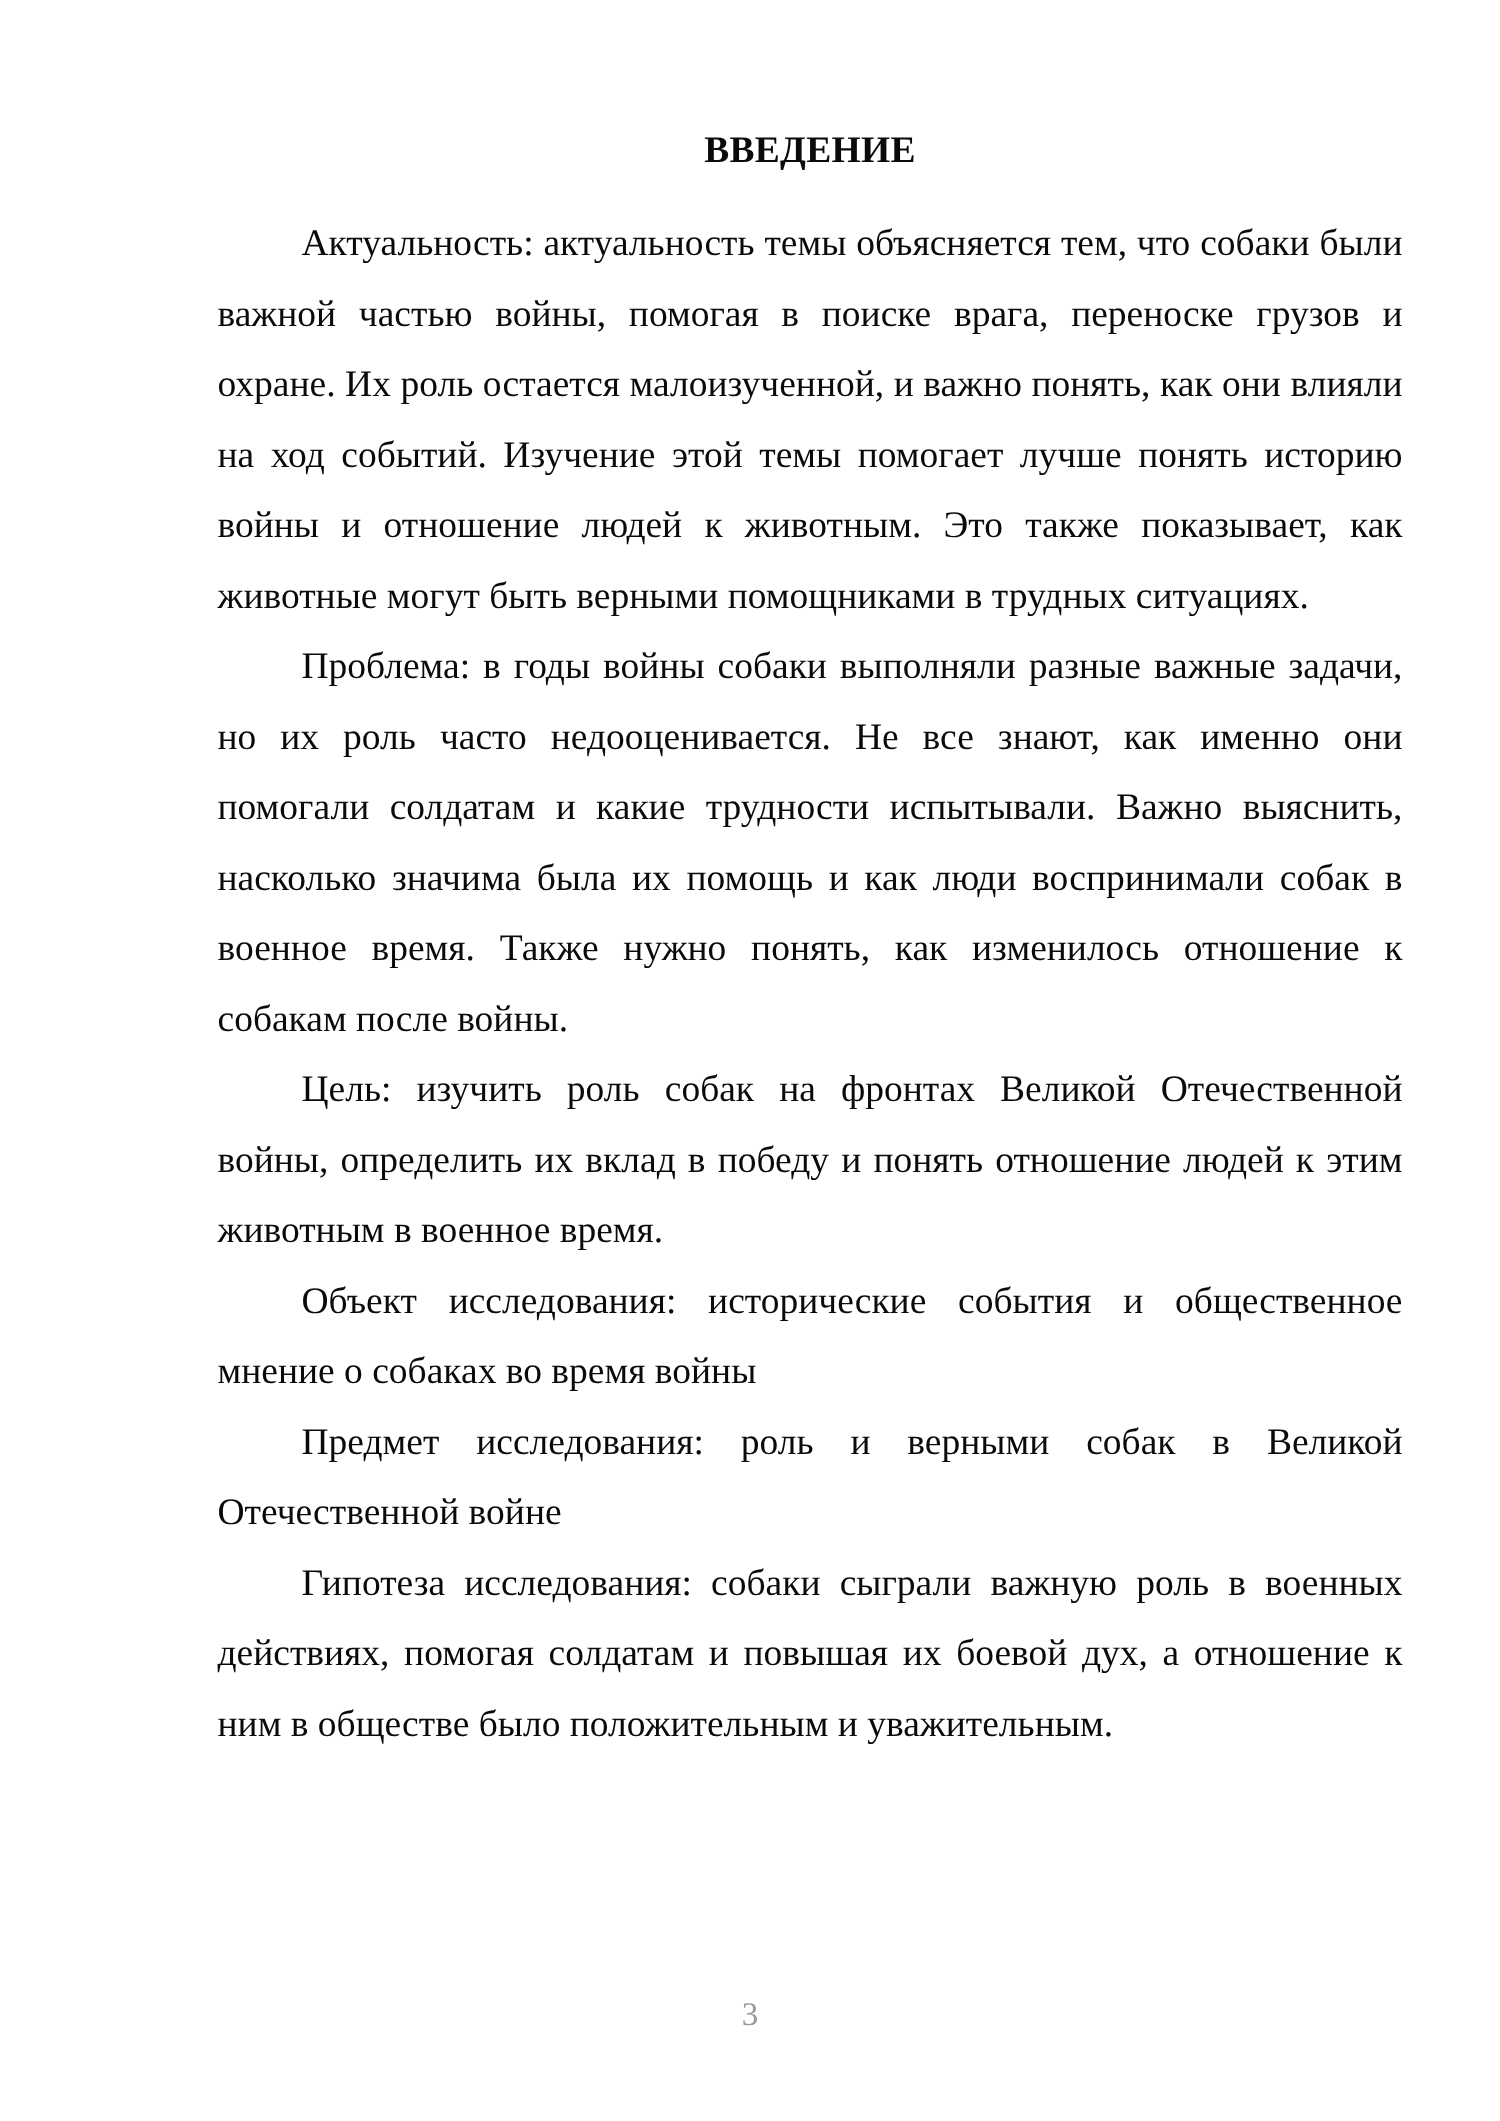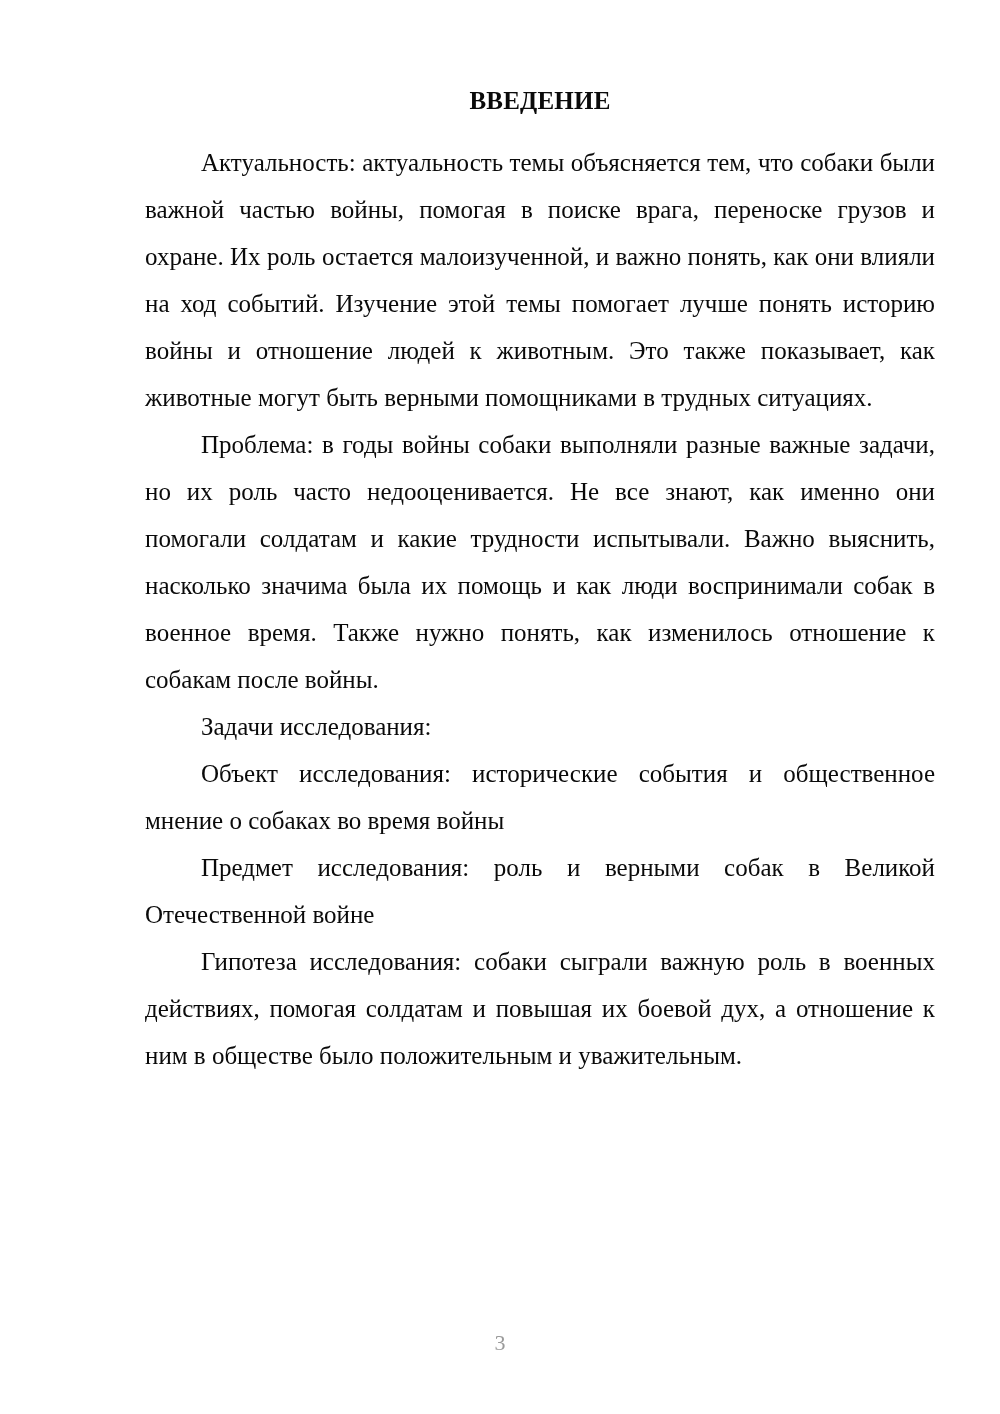--- a/index.html
+++ b/index.html
@@ -73,22 +73,22 @@
 <div class="page">
 
   <div class="content">
 
     <h1 class="doc-title">ВВЕДЕНИЕ</h1>
 
     <p class="para">Актуальность: актуальность темы объясняется тем, что собаки были важной частью войны, помогая в поиске врага, переноске грузов и охране. Их роль остается малоизученной, и важно понять, как они влияли на ход событий. Изучение этой темы помогает лучше понять историю войны и отношение людей к животным. Это также показывает, как животные могут быть верными помощниками в трудных ситуациях.</p>
 
     <p class="para">Проблема: в годы войны собаки выполняли разные важные задачи, но их роль часто недооценивается. Не все знают, как именно они помогали солдатам и какие трудности испытывали. Важно выяснить, насколько значима была их помощь и как люди воспринимали собак в военное время. Также нужно понять, как изменилось отношение к собакам после войны.</p>
 
+    <p class="para">Цель: изучить роль собак на фронтах Великой Отечественной войны, определить их вклад в победу и понять отношение людей к этим животным в военное время.</p>
 
-    <p class="para last-left">Задачи исследования:</p>
 
     <ul class="list">
     </ul>
 
     <p class="para">Объект исследования: исторические события и общественное мнение о собаках во время войны</p>
 
     <p class="para">Предмет исследования: роль и верными собак в Великой Отечественной войне</p>
 
     <p class="para">Гипотеза исследования: собаки сыграли важную роль в военных действиях, помогая солдатам и повышая их боевой дух, а отношение к ним в обществе было положительным и уважительным.</p>
 

